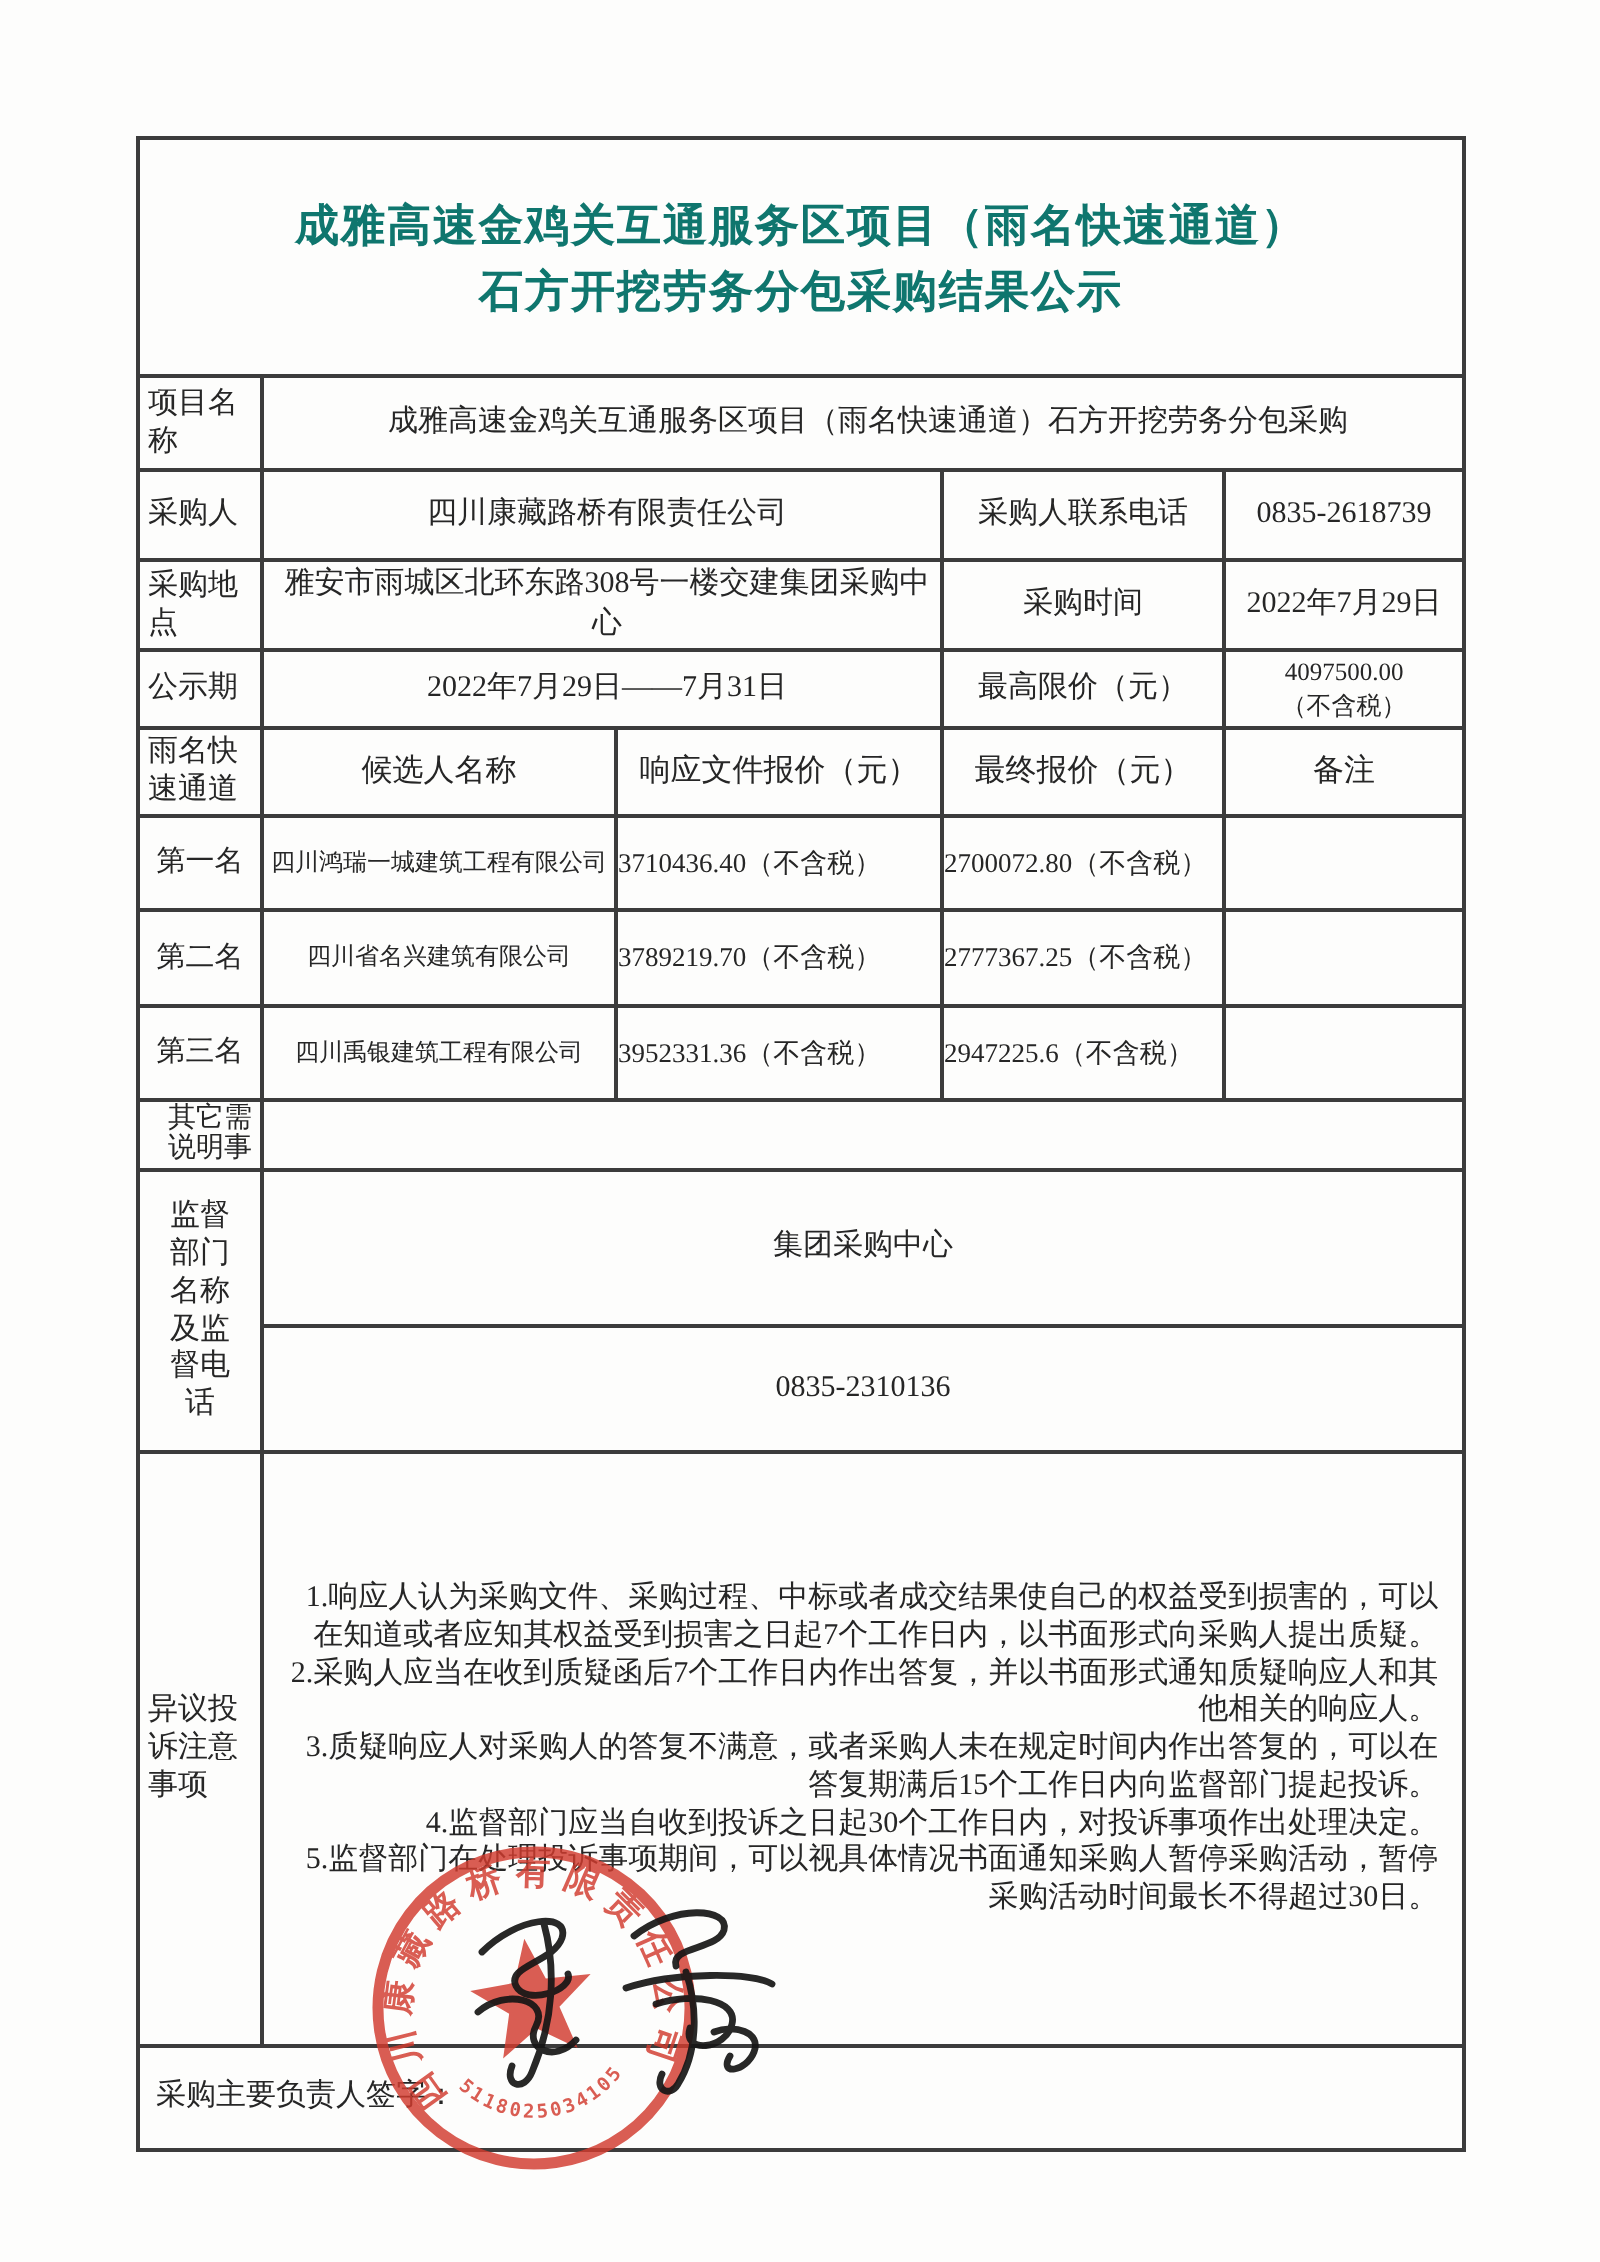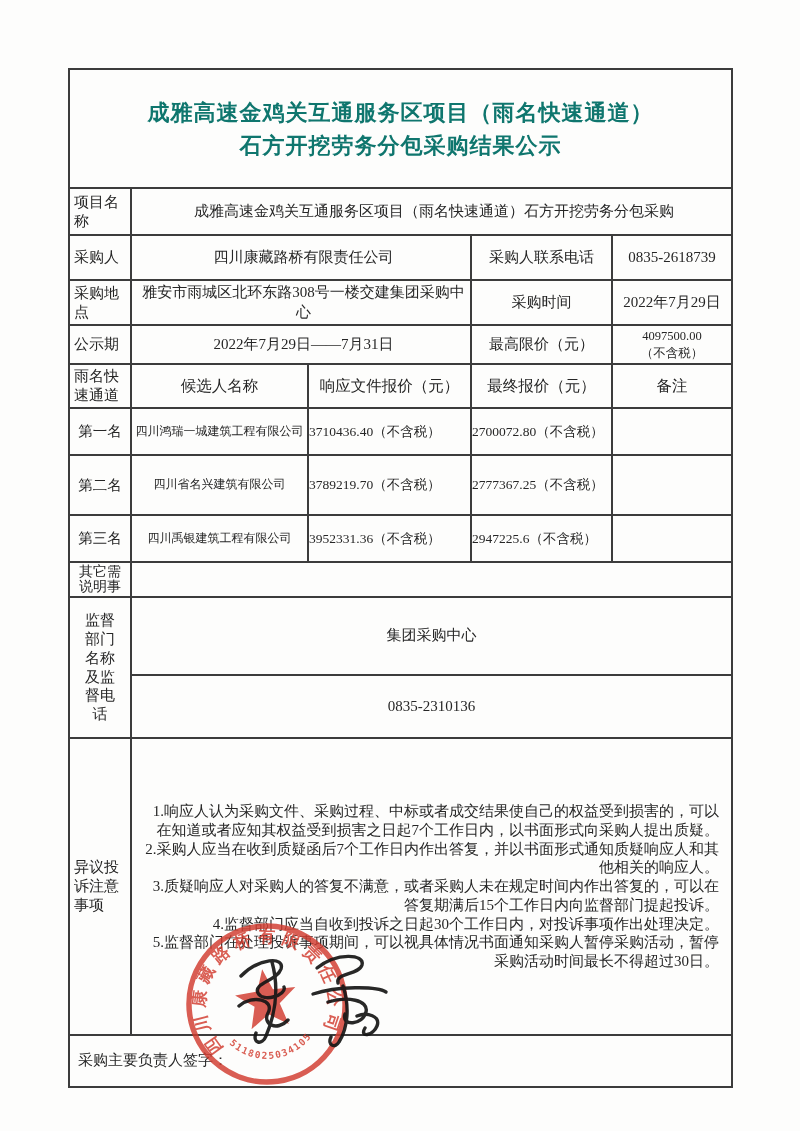--- a/index.html
+++ b/index.html
@@ -30,21 +30,21 @@
   }
   td.lab{ text-align:left;padding-left:4px;padding-right:2px;line-height:1.25; }
   td.lab-c{ text-align:center;padding:13px;line-height:1.25; }
   td.val{ text-align:center;padding-left:9px; }
   td.ctr{ text-align:center; }
   td.small-price{ font-size:12.5px;line-height:1.35;text-align:center;padding:1px 18px; }
   td.rank{ text-align:center;font-size:14.5px; }
   td.cname{ text-align:center;font-size:12px;padding:0; }
   td.cprice{ text-align:left;font-size:13.5px;padding:0; }
   td.hdr{ text-align:center;font-size:15.5px; }
-  td.other-lab{ font-size:14px;line-height:1.05;text-align:center;padding-left:4px; }
+  td.other-lab{ font-size:14px;line-height:1.05;text-align:right;padding-left:4px; }
   td.objection-body{
     text-align:right;vertical-align:middle;
     padding:10px 12px 10px 10px;
     font-size:15px;line-height:1.25;
   }
   td.sig-cell{ text-align:left;padding-left:8px;font-size:15px;border-radius:26px; }
   .stamp-wrap{
     position:absolute;left:167px;top:904px;width:200px;height:200px;
     transform:rotate(-8deg);
     opacity:0.82;
@@ -112,21 +112,21 @@
   </tr>
 
   <tr style="height:47px">
     <td class="rank">第一名</td>
     <td class="cname">四川鸿瑞一城建筑工程有限公司</td>
     <td class="cprice">3710436.40（不含税）</td>
     <td class="cprice">2700072.80（不含税）</td>
     <td></td>
   </tr>
 
-  <tr style="height:60px">
+  <tr style="height:48px">
     <td class="rank">第二名</td>
     <td class="cname">四川省名兴建筑有限公司</td>
     <td class="cprice">3789219.70（不含税）</td>
     <td class="cprice">2777367.25（不含税）</td>
     <td></td>
   </tr>
 
   <tr style="height:47px">
     <td class="rank">第三名</td>
     <td class="cname">四川禹银建筑工程有限公司</td>

